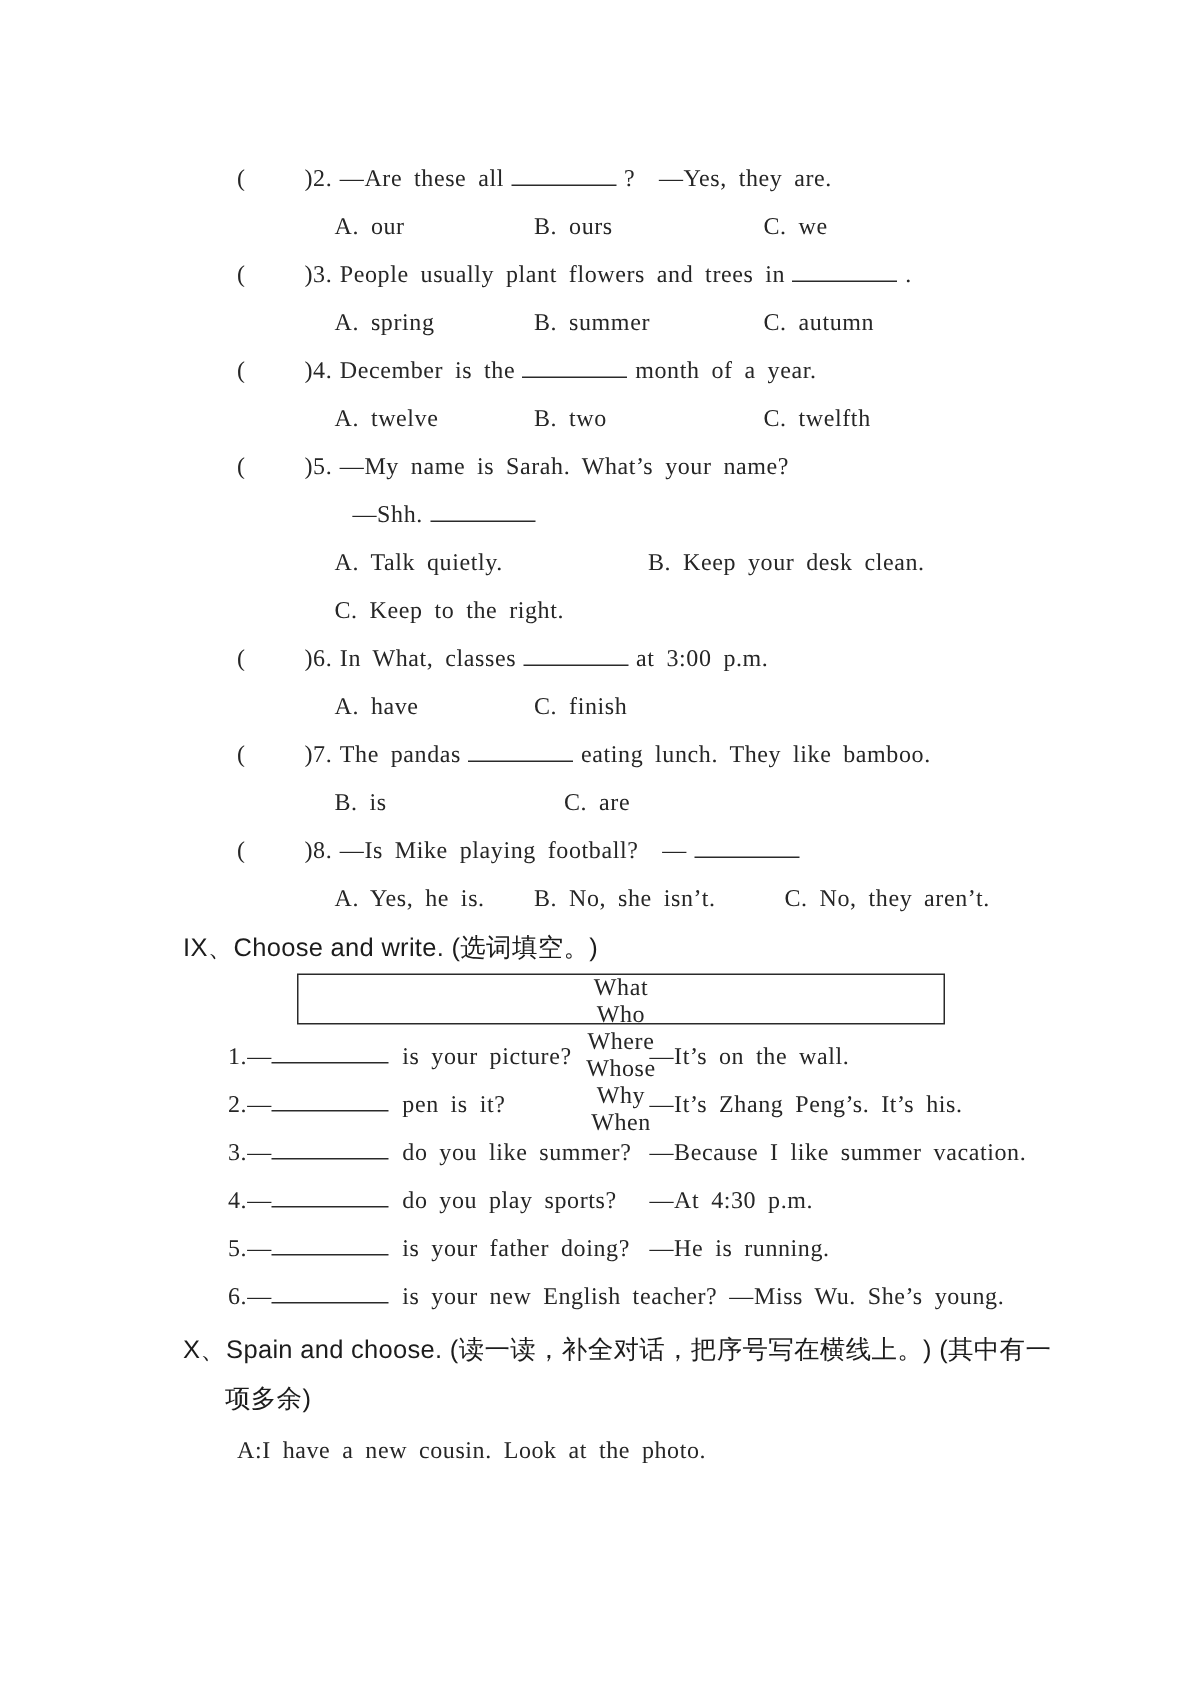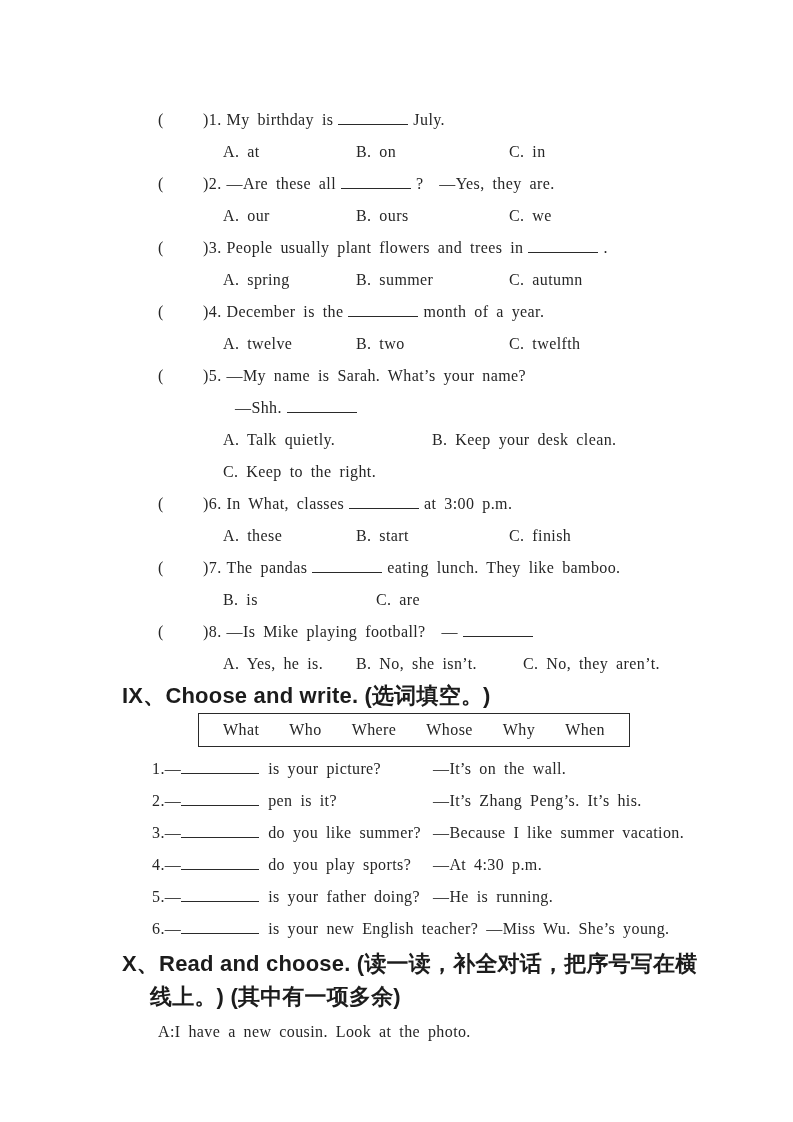--- a/index.html
+++ b/index.html
@@ -30,70 +30,63 @@
   .opts { display: flex; margin-left: 101px; }
   .opt { flex: none; white-space: pre-wrap; word-spacing: 3.5px; letter-spacing: 0.4px; }
   .opt-a { width: 133px; }
   .opt-b { width: 153px; }
   .opt-a.wide { width: 209px; }
   .opt-b.wide8 { width: 167px; }
 
   
   .sec-header {
     font-family: "Liberation Sans", "DejaVu Sans", sans-serif;
-    font-weight: 700;
-    font-size: 22px;
+    font-weight: 400;
+    font-size: 17px;
     line-height: 32px;
     letter-spacing: 0.2px;
     color: #1c1c1c;
   }
   .sec-x {
     width: 560px;
     padding-left: 28px;
     text-indent: -28px;
     line-height: 33px;
     margin-top: 2px;
   }
 
   
   .bank {
     box-sizing: border-box;
     width: 432px; height: 34px;
     margin: 1px 0 6px 76px;
     border: 1.5px solid #2a2a2a;
     display: flex; align-items: center; justify-content: space-between;
     padding: 0 24px;
+    flex-direction: column;
   }
   .bank span { word-spacing: 3.5px; letter-spacing: 0.4px; }
 
   
   .ix-row { display: flex; line-height: 32px; margin-left: 30px; }
   .ix-left { flex: none; min-width: 273px; padding-right: 8px; }
   .ix-num { letter-spacing: 0.4px; }
   .blank-ix { width: 78px; margin: 0 0 0 0; }
   .ix-q { margin-left: 9px; }
   .ix-answer { white-space: pre-wrap; word-spacing: 3.5px; letter-spacing: 0.4px; }
 
   .dialog { margin-left: 36px; margin-top: 3px; line-height: 32px; }
 </style>
 </head>
 <body>
 
 <div class="page">
 
   <div>
 
-    <div>
-      <div class="line mc-stem"><span class="paren">(</span><span class="qnum">)1.</span><span class="qtext">My birthday is</span><span class="blank"></span><span class="qtext">July.</span></div>
-      <div class="line opts">
-        <span class="opt opt-a">A. at</span>
-        <span class="opt opt-b">B. on</span>
-        <span class="opt">C. in</span>
-      </div>
-    </div>
 
     <div>
       <div class="line mc-stem"><span class="paren">(</span><span class="qnum">)2.</span><span class="qtext">—Are these all</span><span class="blank"></span><span class="qtext">?  —Yes, they are.</span></div>
       <div class="line opts">
         <span class="opt opt-a">A. our</span>
         <span class="opt opt-b">B. ours</span>
         <span class="opt">C. we</span>
       </div>
     </div>
 
@@ -123,22 +116,21 @@
         <span class="opt">B. Keep your desk clean.</span>
       </div>
       <div class="line opts">
         <span class="opt">C. Keep to the right.</span>
       </div>
     </div>
 
     <div>
       <div class="line mc-stem"><span class="paren">(</span><span class="qnum">)6.</span><span class="qtext">In What, classes</span><span class="blank"></span><span class="qtext">at 3:00 p.m.</span></div>
       <div class="line opts">
-        <span class="opt opt-a">A. these</span>
-        <span class="opt opt-b">B. start</span>
+        <span class="opt opt-a">A. have</span>
         <span class="opt">C. finish</span>
       </div>
     </div>
 
     <div>
       <div class="line mc-stem"><span class="paren">(</span><span class="qnum">)7.</span><span class="qtext">The pandas</span><span class="blank"></span><span class="qtext">eating lunch. They like bamboo.</span></div>
       <div class="line opts">
         <span class="opt opt-b">B. is</span>
         <span class="opt">C. are</span>
       </div>
@@ -187,17 +179,17 @@
       <span class="ix-left"><span class="ix-num">5.—</span><span class="blank blank-ix"></span><span class="qtext ix-q">is your father doing?</span></span>
       <span class="ix-answer">—He is running.</span>
     </div>
     <div class="ix-row">
       <span class="ix-left"><span class="ix-num">6.—</span><span class="blank blank-ix"></span><span class="qtext ix-q">is your new English teacher?</span></span>
       <span class="ix-answer">—Miss Wu. She’s young.</span>
     </div>
   </div>
 
   <div>
-    <div class="sec-header sec-x">X、Read and choose. (读一读，补全对话，把序号写在横线上。) (其中有一项多余)</div>
+    <div class="sec-header sec-x">X、Spain and choose. (读一读，补全对话，把序号写在横线上。) (其中有一项多余)</div>
     <div class="dialog qtext">A:I have a new cousin. Look at the photo.</div>
   </div>
 
 </div>
 
 </body></html>

